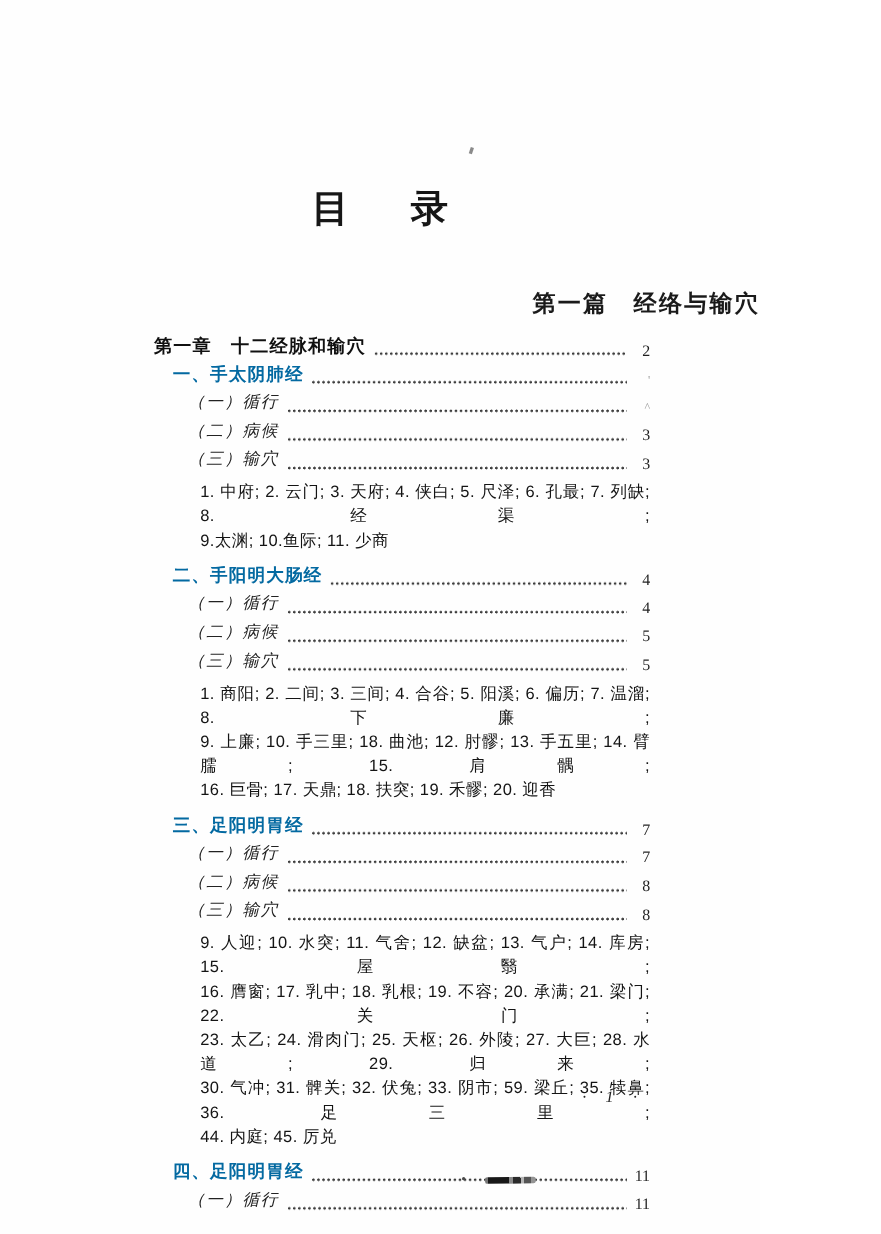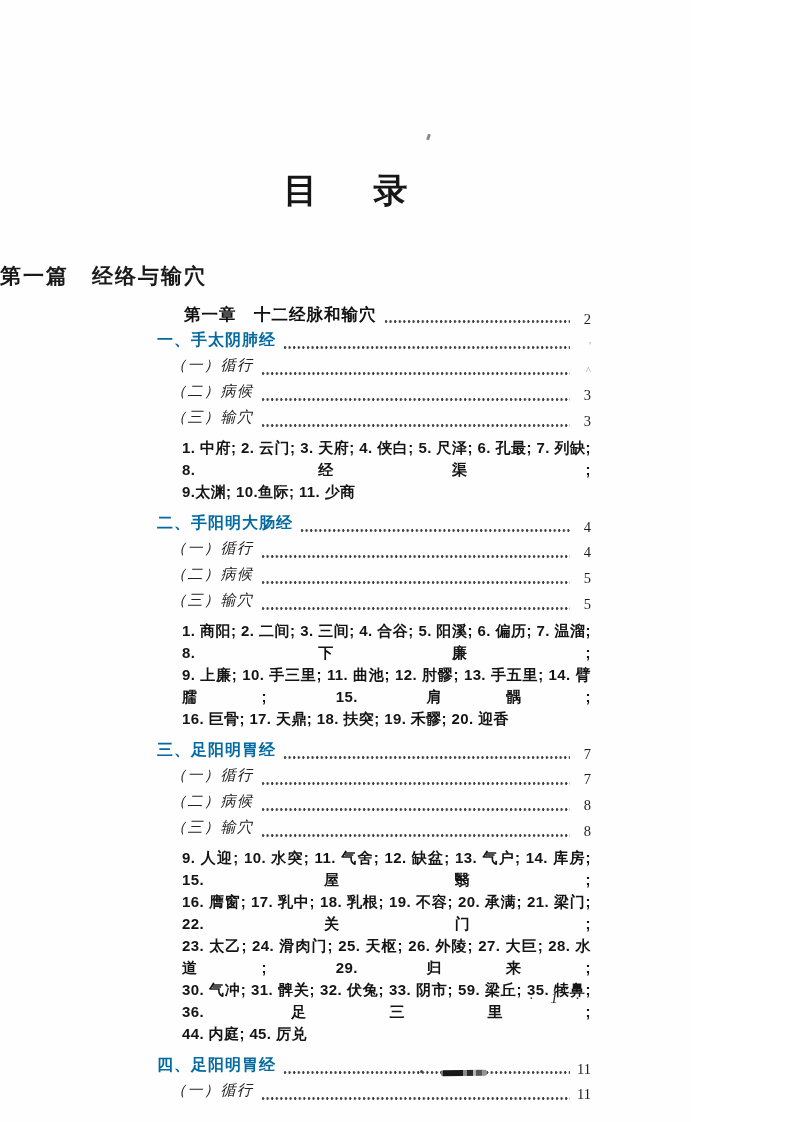--- a/index.html
+++ b/index.html
@@ -16,21 +16,21 @@
     margin-top: 172px;
     text-align: center;
     font-size: 34px;
     line-height: 36px;
     font-weight: bold;
     color: #161616;
   }
   .doc-title .t-first { margin-right: 56px; }
   .part-heading {
     margin-top: 54px;
-    text-align: left;
+    text-align: right;
     font-size: 21px;
     font-weight: bold;
     letter-spacing: 2px;
     color: #1a1a1a;
   }
   .toc {
     margin-top: 14px;
     padding-left: 140px;
     padding-right: 100px;
   }
@@ -38,21 +38,20 @@
     display: flex;
     align-items: baseline;
     height: 26px;
   }
   .toc-row .label { white-space: nowrap; }
   .toc-row.chapter .label {
     font-weight: bold;
     font-size: 16.5px;
     letter-spacing: 1px;
     color: #101010;
-    margin-left: 44px;
   }
   .toc-row.section { padding-left: 17px; }
   .toc-row.section .label {
     font-weight: bold;
     font-size: 16px;
     letter-spacing: 1px;
     color: #0369a1;
   }
   .toc-row.sub { padding-left: 31px; }
   .toc-row.sub .label {
@@ -82,21 +81,21 @@
   .page-num.faint {
     color: #9d9d9d;
     font-size: 11px;
   }
   .points {
     margin: 3px 0 10px 42px;
   }
   .points-line {
     font-size: 15px;
     line-height: 22px;
-    font-weight: 700;
+    font-weight: 400;
     letter-spacing: 0.4px;
     color: #141414;
     text-align: justify;
     text-align-last: justify;
   }
   .points-line.last { text-align-last: left; }
   .footer {
     position: absolute;
     top: 990px;
     right: 112px;
@@ -186,21 +185,21 @@
         <span class="leader"></span>
         <span class="page-num">5</span>
       </div>
       <div class="toc-row sub">
         <span class="label">（三）输穴</span>
         <span class="leader"></span>
         <span class="page-num">5</span>
       </div>
       <div class="points">
         <div class="points-line">1. 商阳; 2. 二间; 3. 三间; 4. 合谷; 5. 阳溪; 6. 偏历; 7. 温溜; 8. 下廉;</div>
-        <div class="points-line">9. 上廉; 10. 手三里; 11. 曲池; 12. 肘髎; 13. 手五里; 14. 臂臑; 15. 肩髃;</div>
+        <div class="points-line">9. 上廉; 10. 手三里; 18. 曲池; 12. 肘髎; 13. 手五里; 14. 臂臑; 15. 肩髃;</div>
         <div class="points-line last">16. 巨骨; 17. 天鼎; 18. 扶突; 19. 禾髎; 20. 迎香</div>
       </div>
       <div class="toc-row section">
         <span class="label">三、足阳明胃经</span>
         <span class="leader"></span>
         <span class="page-num">7</span>
       </div>
       <div class="toc-row sub">
         <span class="label">（一）循行</span>
         <span class="leader"></span>

